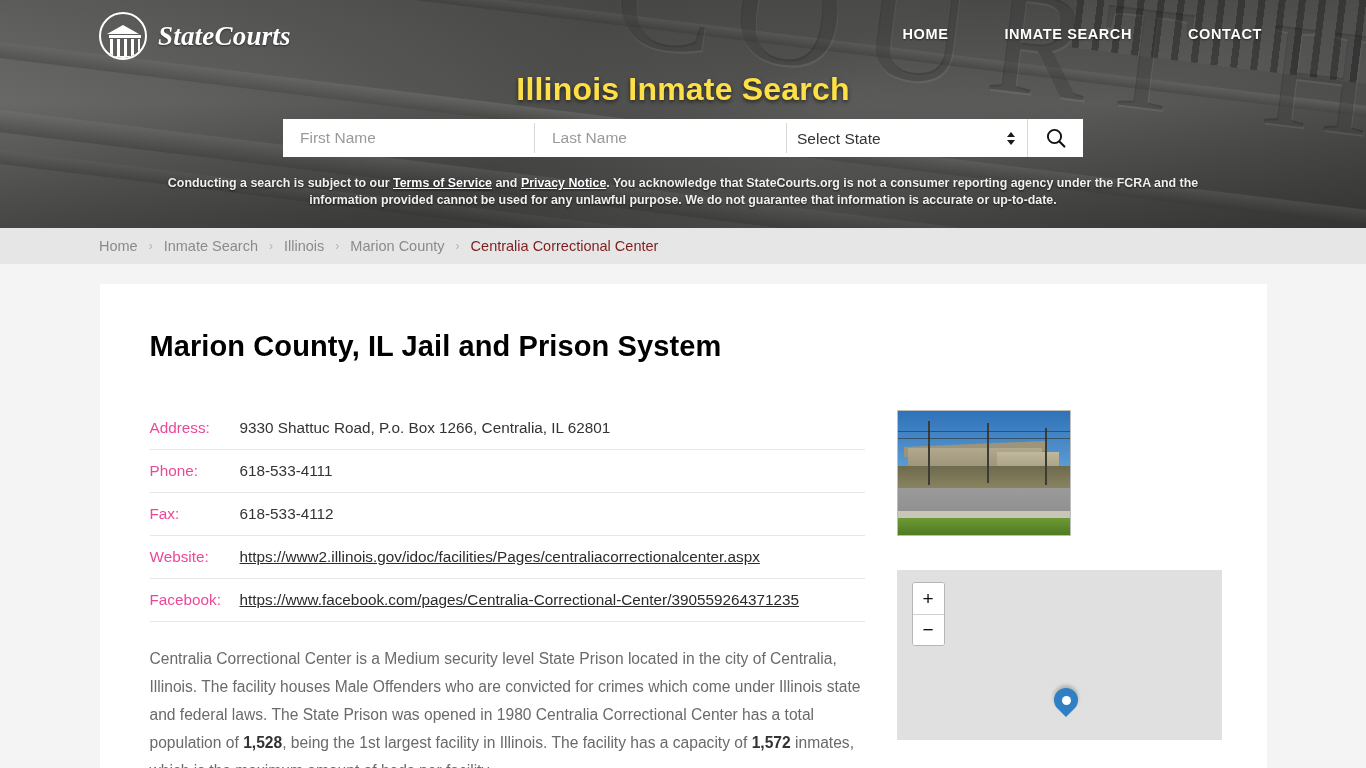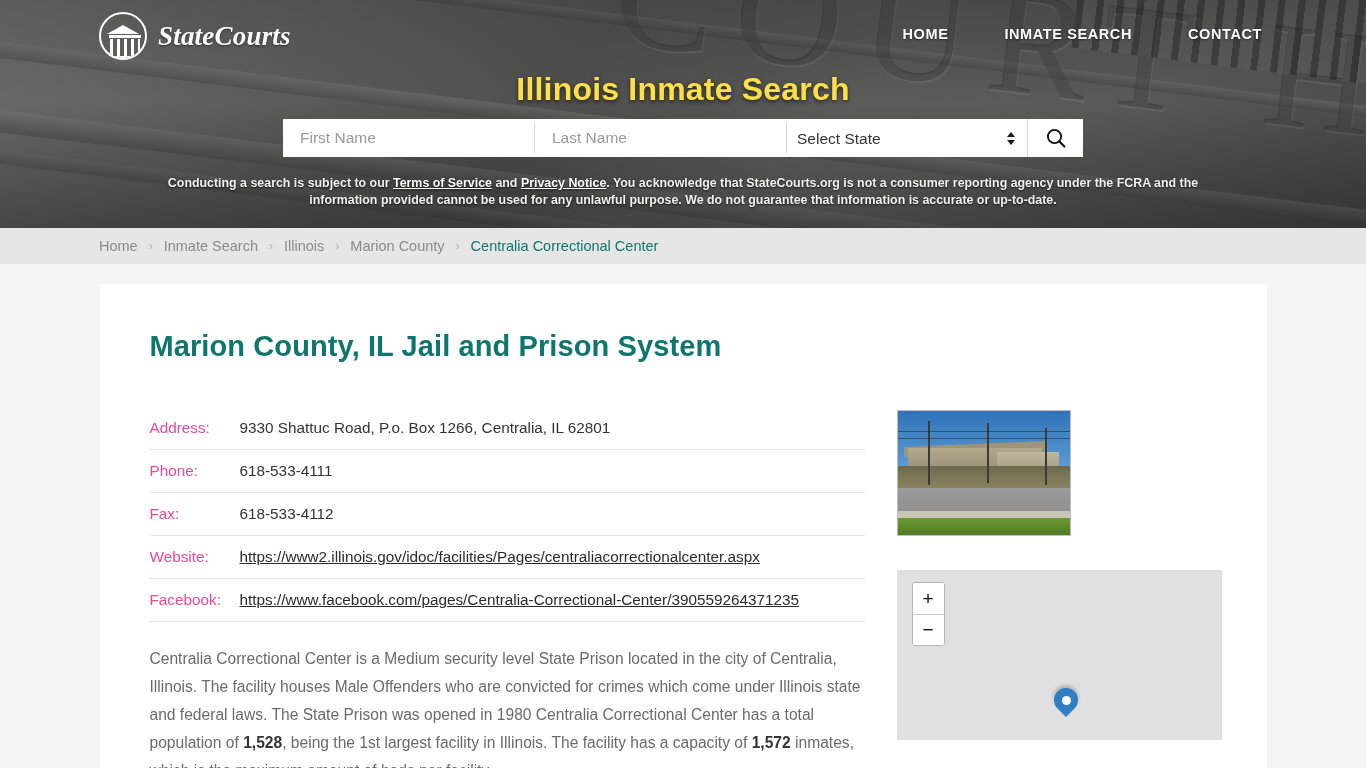--- a/index.html
+++ b/index.html
@@ -210,37 +210,37 @@
   
   .crumbbar {
     width: 1366px; height: 36px;
     background: #e6e6e6;
     display: flex; align-items: center;
     padding-left: 99px;
     font-size: 14.5px;
   }
   .crumbbar a { color: #8b8b8b; text-decoration: none; }
   .crumb-sep { color: #b4b4b4; margin: 0 11px; font-size: 12px; }
-  .crumb-current { color: #0f766e; }
+  .crumb-current { color: #7f1d1d; }
 
   
   .page { background: #f4f4f4; width: 1366px; height: 504px; }
   .card {
     position: relative;
     margin: 20px auto 0;
     width: 1167px;
     min-height: 486px;
     background: #ffffff;
     padding: 46px 50px 0 50px;
   }
   h1.page-title {
     margin: 0;
     font-size: 29px;
     font-weight: 700;
-    color: #0f766e;
+    color: #000000;
     letter-spacing: .1px;
   }
 
   .content-row { display: flex; margin-top: 47px; }
   .col-left { width: 715px; }
   .col-right { width: 325px; margin-left: 32px; }
 
   
   table.info { width: 715px; border-collapse: collapse; }
   table.info td {

